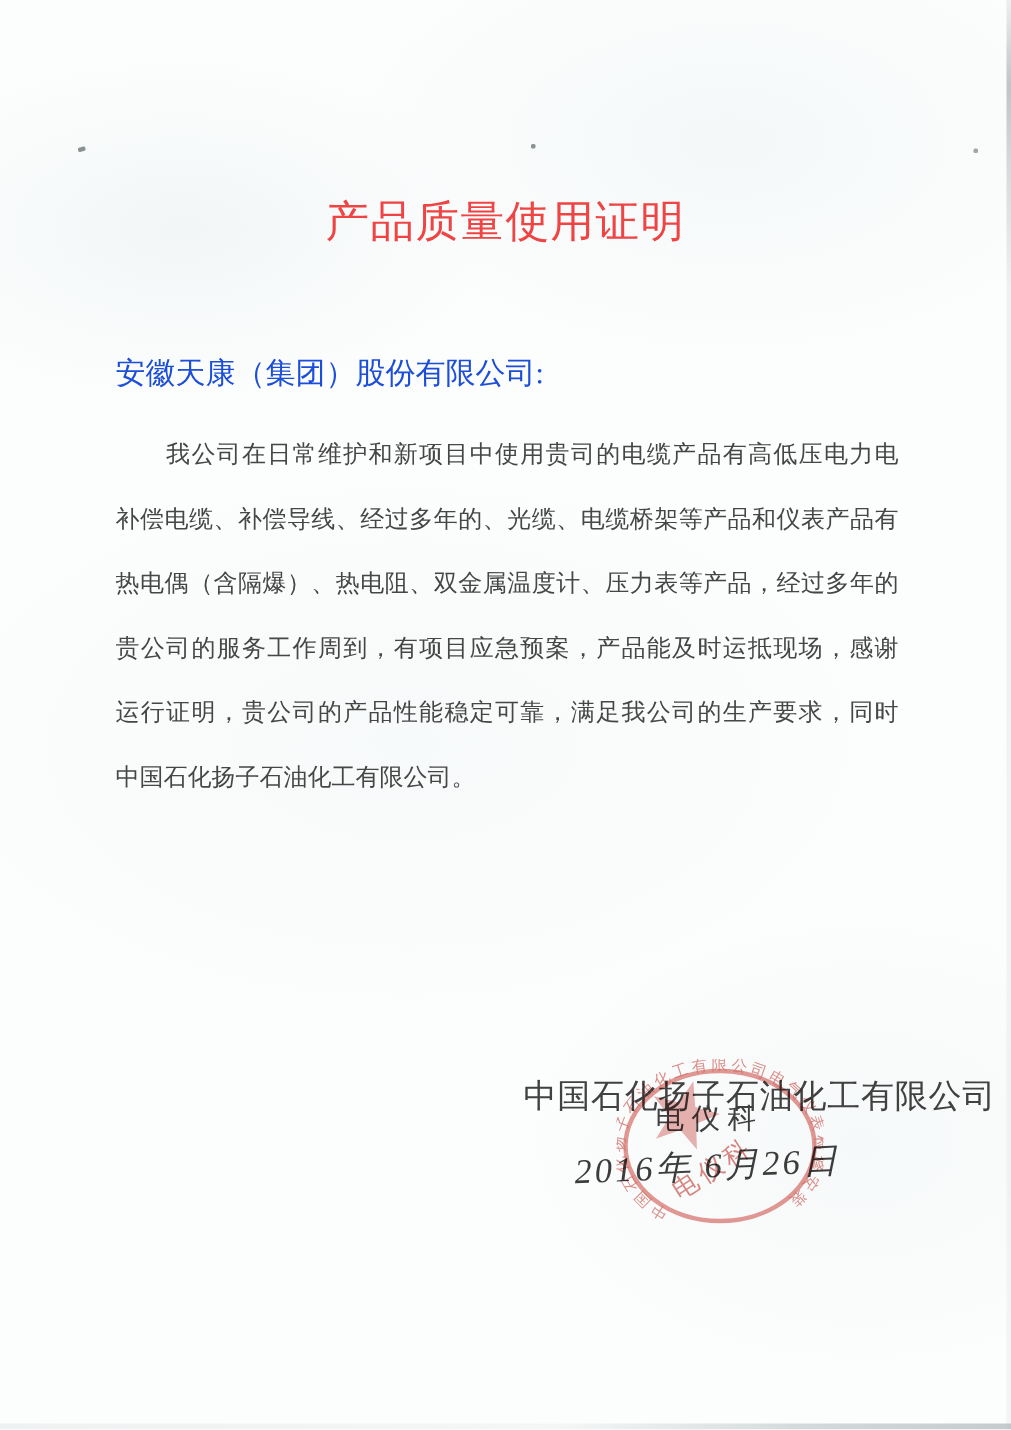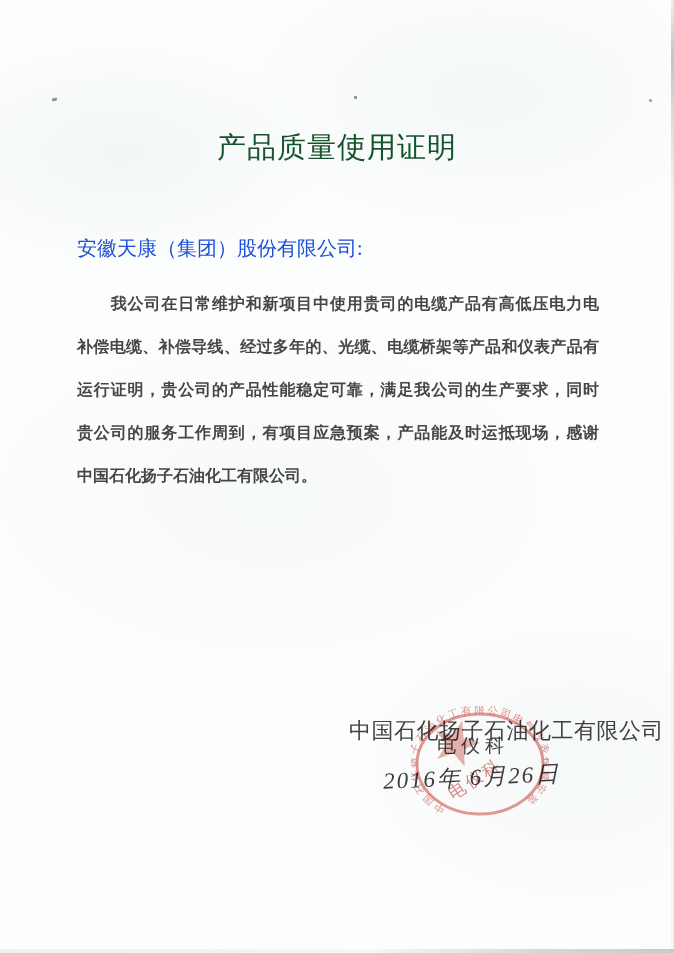--- a/index.html
+++ b/index.html
@@ -20,40 +20,39 @@
       radial-gradient(ellipse 420px 240px at 40% 52%, rgba(236,242,243,0.30), rgba(236,242,243,0) 75%),
       radial-gradient(ellipse 300px 200px at 85% 80%, rgba(232,239,240,0.30), rgba(232,239,240,0) 75%);
     pointer-events: none;
   }
   .page-title {
     position: absolute;
     top: 128px; left: 0; width: 100%;
     text-align: center;
     font-size: 29px;
     letter-spacing: 1px;
-    color: #14532d;
+    color: #ef4444;
   }
   .addressee {
     position: absolute;
     top: 235px; left: 77px;
     font-size: 20px;
     color: #1d4ed8;
   }
   .body-block {
     position: absolute;
     top: 282px; left: 77px;
     width: 522px;
     font-size: 16px;
     line-height: 43px;
     color: #464646;
   }
   .body-line {
     text-align: justify;
     text-align-last: justify;
-    font-weight: bold;
   }
   .body-line:last-child { text-align-last: left; }
   .sig-company {
     position: absolute;
     top: 692px; left: 349px;
     font-size: 22px;
     letter-spacing: 0.5px;
     color: #414141;
     margin-top: 24px;
   }
@@ -114,22 +113,23 @@
 
 <div class="paper-texture"></div>
 
 <div class="page-title">产品质量使用证明</div>
 
 <div class="addressee">安徽天康（集团）股份有限公司:</div>
 
 <div class="body-block">
     <div class="body-line">　　我公司在日常维护和新项目中使用贵司的电缆产品有高低压电力电</div>
     <div class="body-line">补偿电缆、补偿导线、经过多年的、光缆、电缆桥架等产品和仪表产品有</div>
+    <div class="body-line">热电偶（含隔爆）、热电阻、双金属温度计、压力表等产品，经过多年的</div>
+    <div class="body-line">贵公司的服务工作周到，有项目应急预案，产品能及时运抵现场，感谢</div>
     <div class="body-line">运行证明，贵公司的产品性能稳定可靠，满足我公司的生产要求，同时</div>
-    <div class="body-line">贵公司的服务工作周到，有项目应急预案，产品能及时运抵现场，感谢</div>
     <div class="body-line">中国石化扬子石油化工有限公司。</div>
   </div>
 
 <div class="sig-company">中国石化扬子石油化工有限公司</div>
 <div class="sig-department">电仪科</div>
 <div class="sig-date">2016年 6月26日</div>
 
 <svg class="seal" viewBox="0 0 138 118" xmlns="http://www.w3.org/2000/svg">
   <defs>
     <path id="sealArc" d="M 36.5 102 A 64 51 0 1 1 101.5 102" fill="none"></path>

